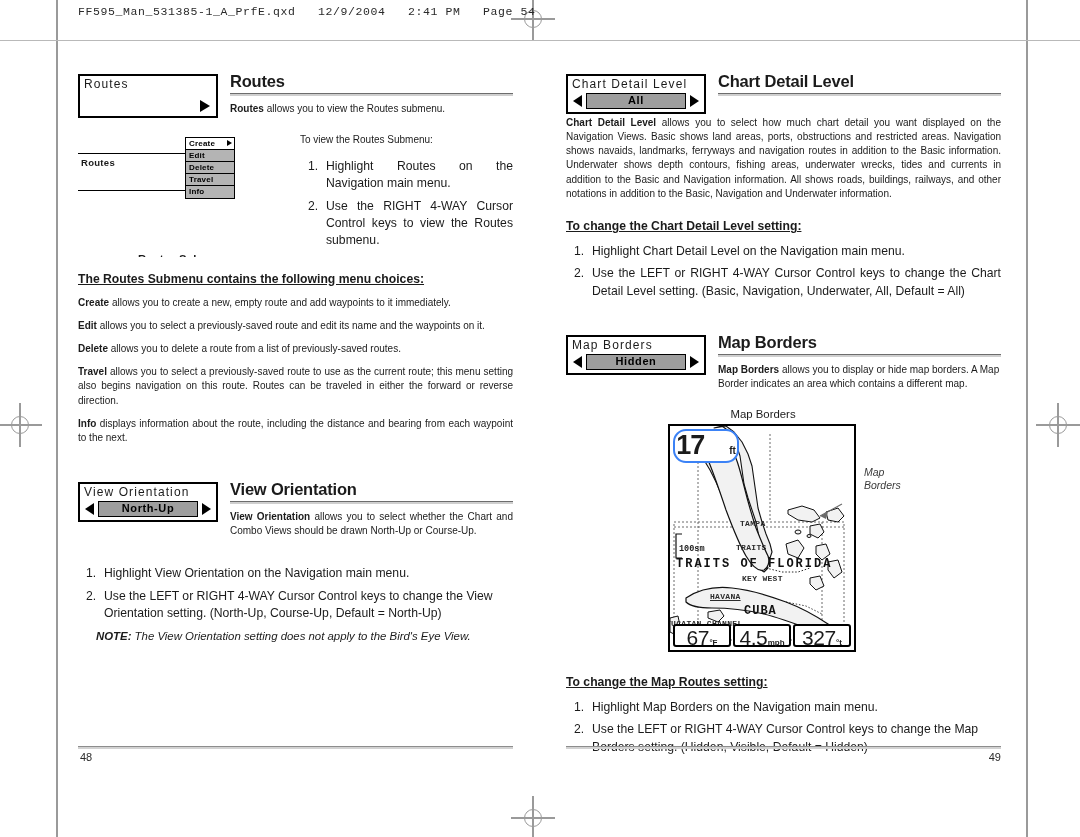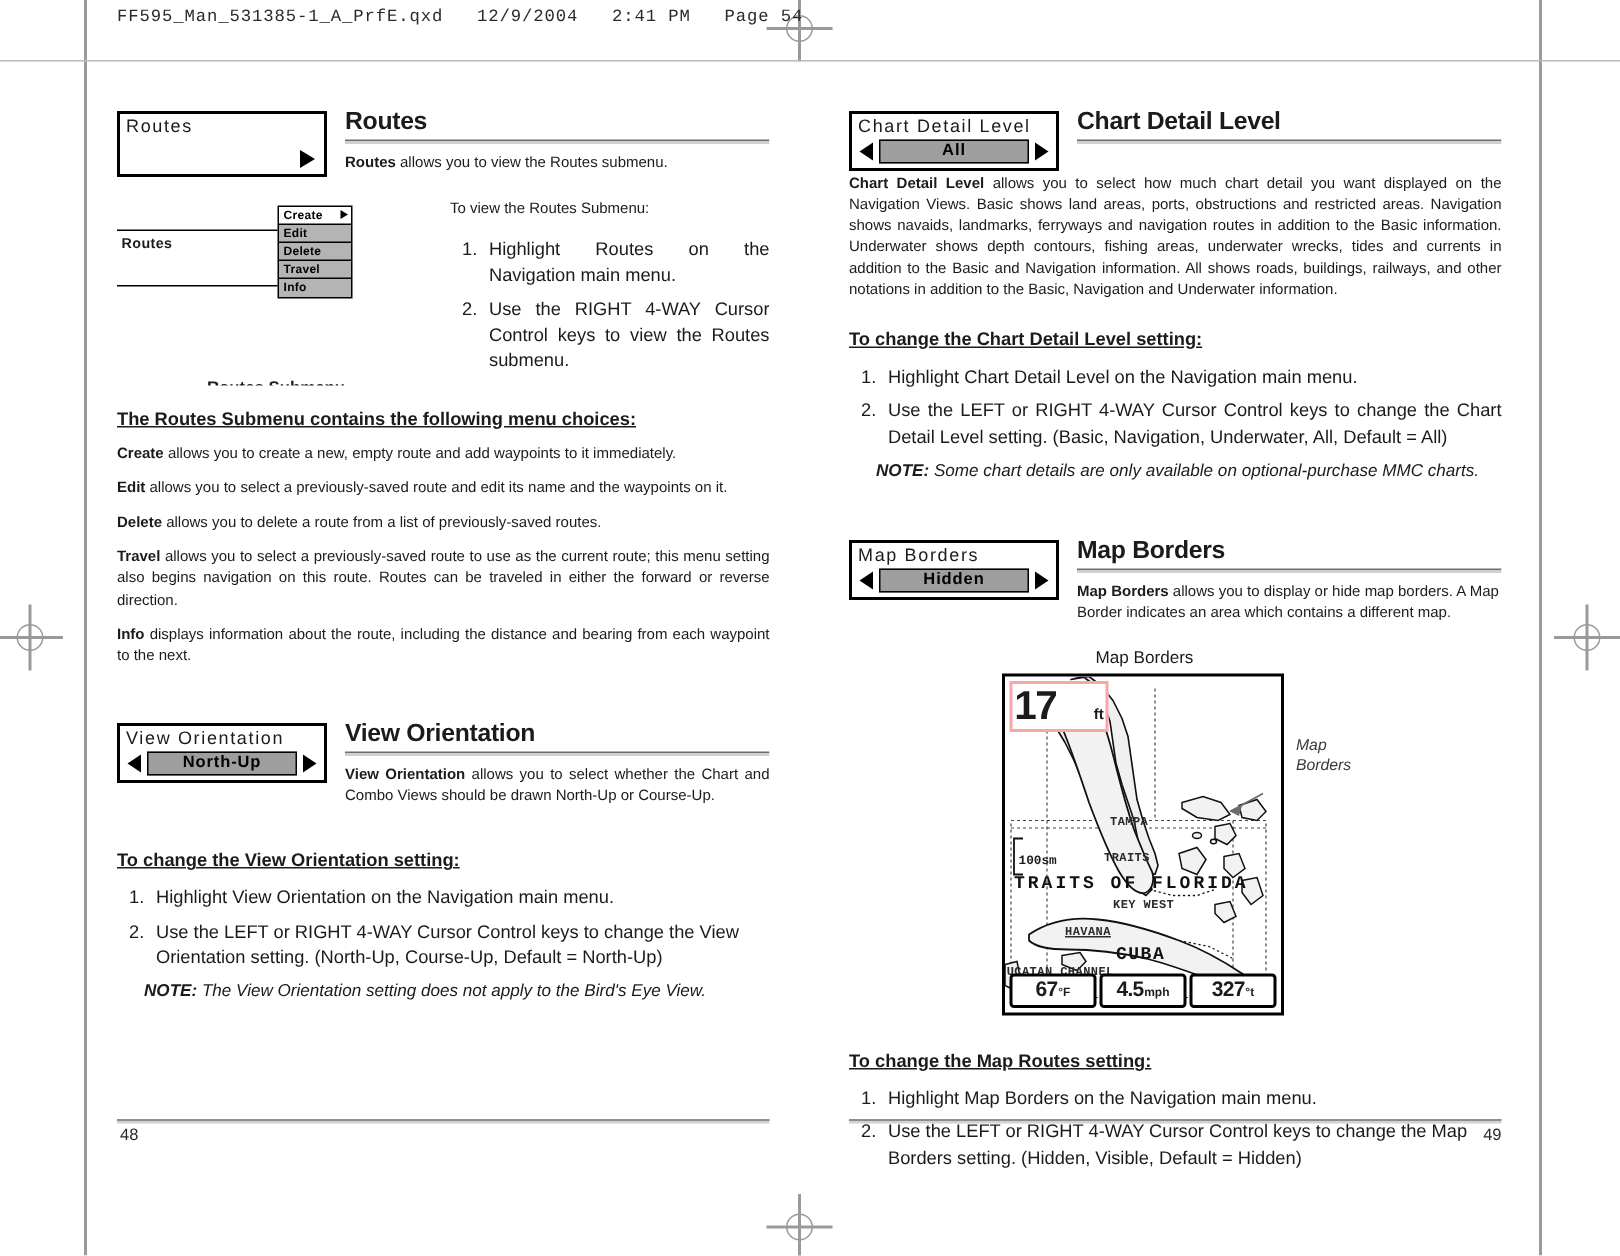--- a/index.html
+++ b/index.html
@@ -292,22 +292,22 @@
     border: 2px solid #000;
     background: #fff;
     box-sizing: border-box;
     overflow: hidden;
   }
   .lcd svg { position: absolute; left: 0; top: 0; }
   .depth-box {
     position: absolute;
     left: 3px; top: 3px;
     width: 66px; height: 34px;
-    border: 2px solid #fca5a5;
-    border-radius: 0;
+    border: 2px solid #3b82f6;
+    border-radius: 13px;
     background: #fff;
     display: flex;
     align-items: baseline;
     justify-content: center;
     padding-top: 1px;
     box-sizing: border-box;
     gap: 24px;
   }
   .depth-box .dnum {
     font-size: 27px;
@@ -332,22 +332,22 @@
     border: 2px solid #000;
     border-radius: 3px;
     background: #fff;
     display: flex;
     align-items: baseline;
     justify-content: center;
     box-sizing: border-box;
     padding-top: 1px;
   }
   .botcell .bnum {
-    font-size: 14px;
-    font-weight: bold;
+    font-size: 21px;
+    font-weight: normal;
     letter-spacing: -0.5px;
     line-height: 1;
     text-align: right;
   }
   .botcell .bunit {
     font-size: 8px;
     font-weight: bold;
     margin-left: 0.5px;
   }
   .map-label {
@@ -497,21 +497,20 @@
       <div style="overflow:hidden;">
         <div class="sec-title">View Orientation</div>
         <div class="sec-rule"></div>
         <p class="body"><span class="b">View Orientation</span><span> allows you to select whether the Chart and Combo Views should be drawn North-Up or Course-Up.</span></p>
       </div>
     </div>
   </div>
 
   <div style="height:16px;"></div>
 
-  <div class="u-head">To change the View Orientation setting:</div>
   <ol class="steps">
     <li class="last">Highlight View Orientation on the Navigation main menu.</li>
     <li class="last">Use the LEFT or RIGHT 4-WAY Cursor Control keys to change the View Orientation setting. (North-Up, Course-Up, Default = North-Up)</li>
   </ol>
   <p class="note"><span class="nb">NOTE:</span><span> The View Orientation setting does not apply to the Bird's Eye View.</span></p>
 </div>
 
 <div class="col col-right">
 
   <div class="sec">
@@ -534,21 +533,20 @@
     <p class="body" style="margin-top:2px;"><span class="b">Chart Detail Level</span><span> allows you to select how much chart detail you want displayed on the Navigation Views. Basic shows land areas, ports, obstructions and restricted areas. Navigation shows navaids, landmarks, ferryways and navigation routes in addition to the Basic information. Underwater shows depth contours, fishing areas, underwater wrecks, tides and currents in addition to the Basic and Navigation information.  All shows roads, buildings, railways, and other notations in addition to the Basic, Navigation and Underwater information.</span></p>
   </div>
 
   <div style="height:8px;"></div>
 
   <div class="u-head">To change the Chart Detail Level setting:</div>
   <ol class="steps">
     <li class="last">Highlight Chart Detail Level on the Navigation main menu.</li>
     <li>Use the LEFT or RIGHT 4-WAY Cursor Control keys to change the Chart Detail Level setting. (Basic, Navigation, Underwater, All, Default = All)</li>
   </ol>
-  <p class="note"><span class="nb">NOTE:</span><span> Some chart details are only available on optional-purchase MMC charts.</span></p>
 
   <div style="height:26px;"></div>
 
   <div class="sec">
     <div class="head-row">
       <div class="menu-float">
         <div class="menu-box" style="width:140px;">
           <div class="mb-label">Map Borders</div>
           <div class="mb-valrow">
             <span class="tri-l"></span>

